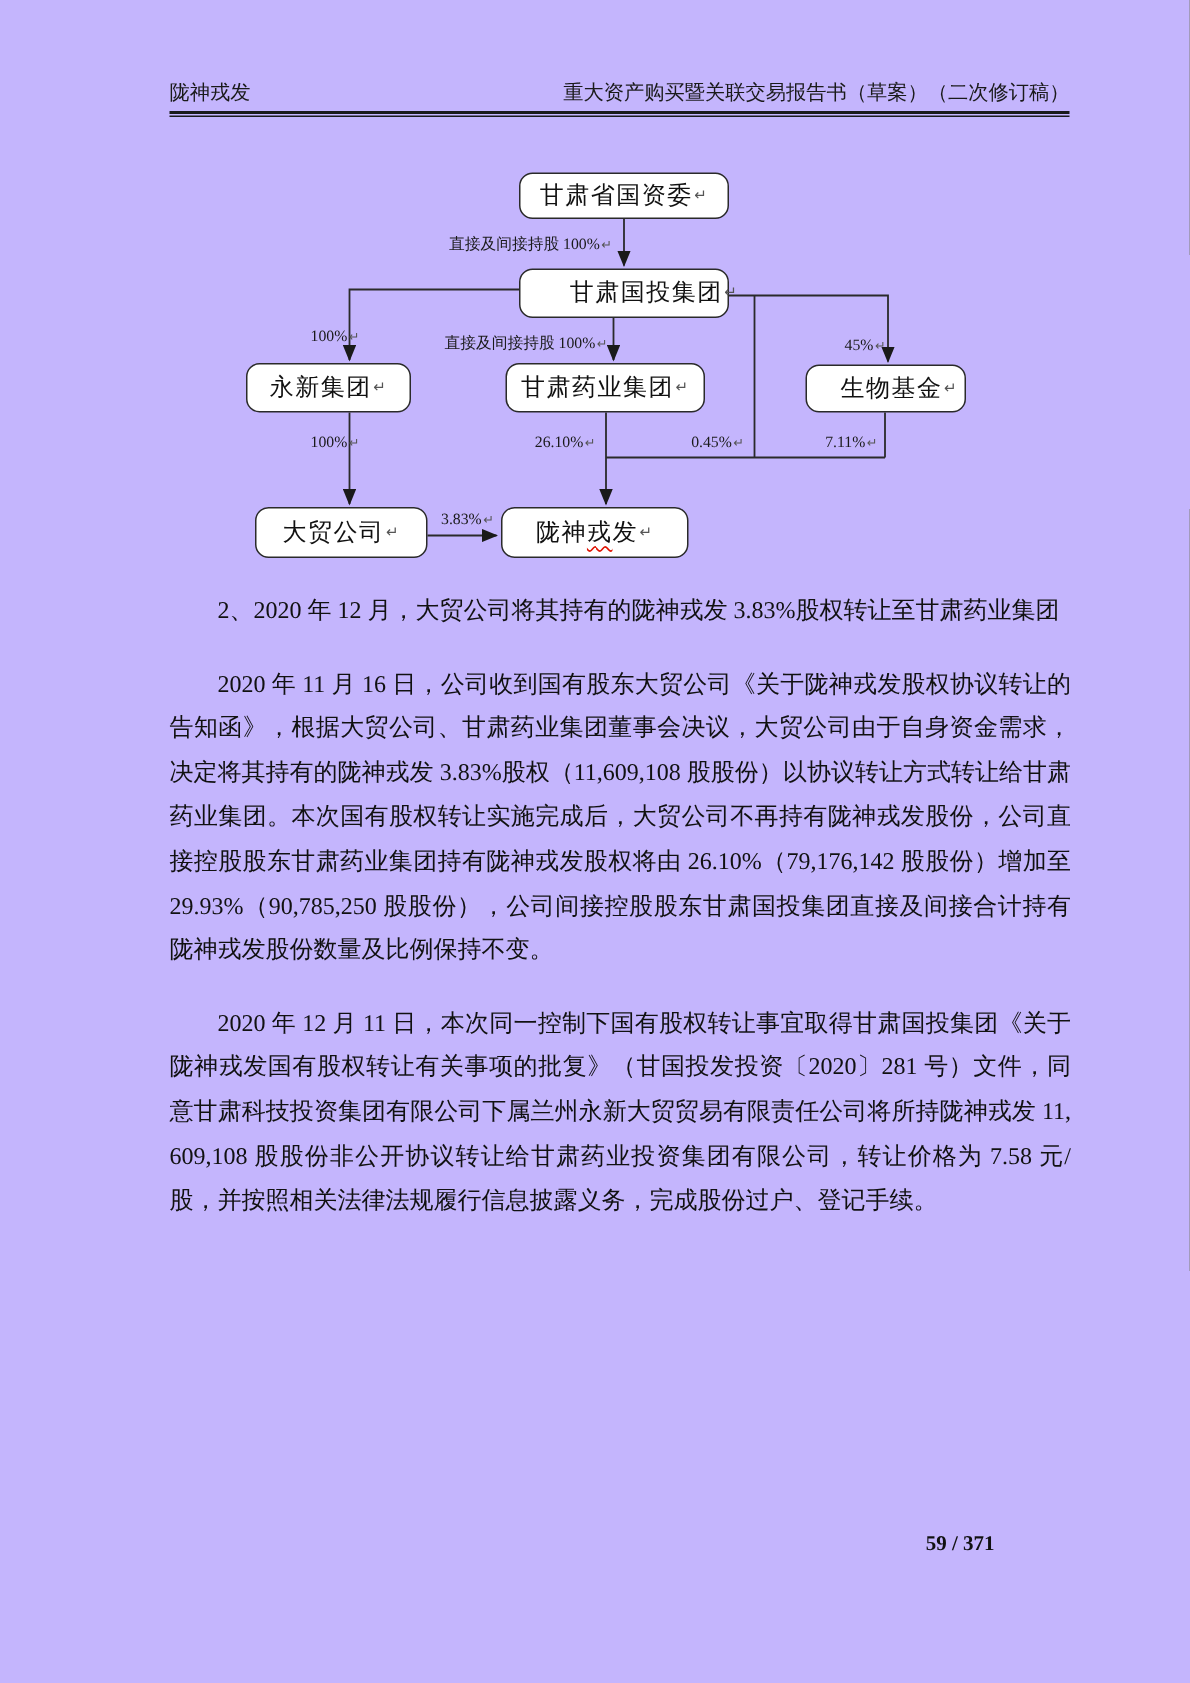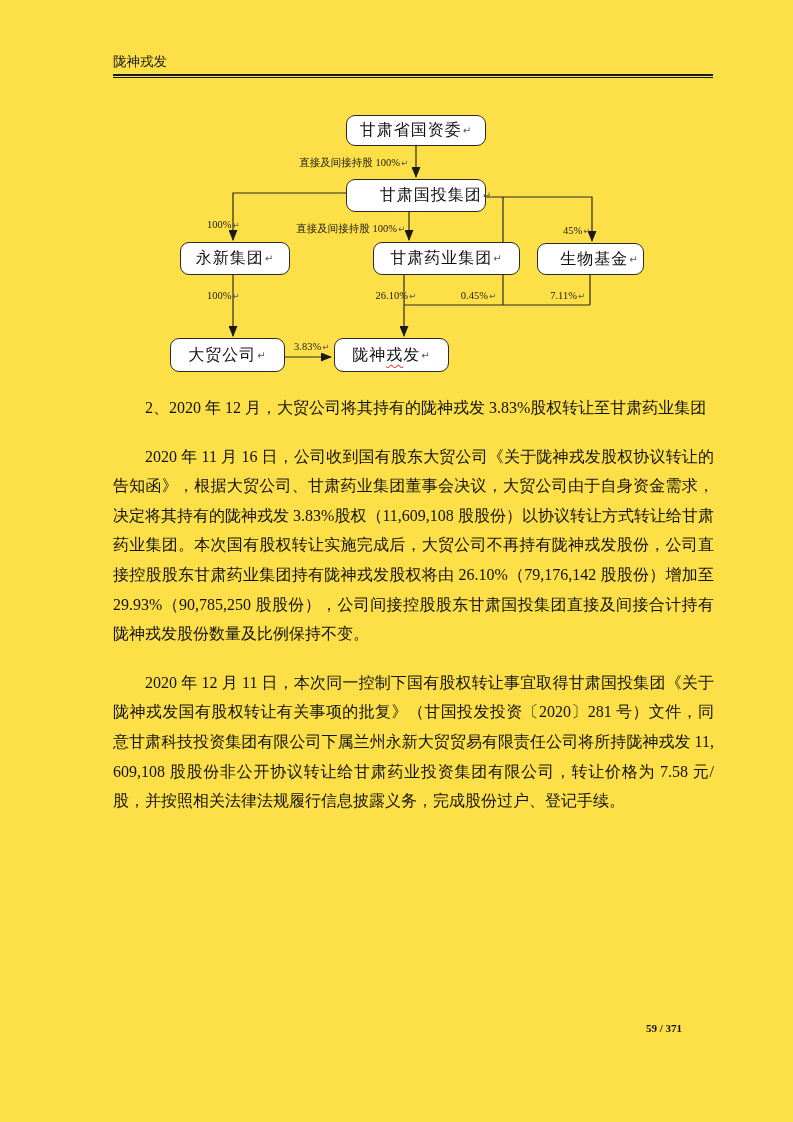--- a/index.html
+++ b/index.html
@@ -2,21 +2,21 @@
 <html><head>
 <meta charset="utf-8">
 <style>
   * { margin: 0; padding: 0; box-sizing: border-box; }
   html, body { background: #888; }
   .page {
     position: relative;
     width: 793px;
     height: 1122px;
     margin: 0 auto;
-    background: #fde047;
+    background: #c4b5fd;
     font-family: "Liberation Serif", serif;
     color: #1a1a1a;
     overflow: hidden;
   }
   
   .header {
     position: absolute;
     left: 113px;
     top: 52px;
     width: 600px;
@@ -46,25 +46,25 @@
     display: flex;
     align-items: center;
     justify-content: center;
     font-size: 16px;
     letter-spacing: 1px;
     color: #111;
     white-space: nowrap;
   }
   .node-sasac    { left: 346px; top: 115px; width: 140px; height: 31px; }
   .node-guotou   { left: 346px; top: 179px; width: 140px; height: 33px; padding-left: 40px; }
-  .node-yongxin  { left: 180px; top: 242px; width: 110px; height: 33px; }
-  .node-yaoye    { left: 337px; top: 242px; width: 147px; height: 33px; margin-left: 36px; }
+  .node-yongxin  { left: 164px; top: 242px; width: 110px; height: 33px; }
+  .node-yaoye    { left: 337px; top: 242px; width: 133px; height: 33px; }
   .node-shengwu  { left: 537px; top: 243px; width: 107px; height: 32px; padding-left: 18px; }
   .node-damao    { left: 170px; top: 338px; width: 115px; height: 34px; }
-  .node-longshen { left: 334px; top: 338px; width: 115px; height: 34px; }
+  .node-longshen { left: 334px; top: 338px; width: 125px; height: 34px; }
   .pmark {
     font-size: 10px;
     color: #555;
     margin-left: 1px;
     font-family: "DejaVu Sans", sans-serif;
   }
   .misspell {
     text-decoration: underline wavy #e01000;
     text-decoration-thickness: 1px;
     text-underline-offset: 4px;
@@ -74,21 +74,21 @@
     position: absolute;
     font-size: 10.5px;
     color: #1a1a1a;
     white-space: nowrap;
   }
   .elabel .pmark { font-size: 8.5px; }
   .el-sasac-guotou   { right: 385px; top: 156px; }
   .el-guotou-yongxin { left: 207px;  top: 219px; }
   .el-guotou-yaoye   { right: 388px; top: 222px; }
   .el-guotou-shengwu { left: 563px;  top: 225px; }
-  .el-yaoye-longshen { right: 377px; top: 290px; }
+  .el-yaoye-longshen { right: 396px; top: 290px; }
   .el-guotou-longshen{ right: 297px; top: 290px; }
   .el-shengwu-longshen{ right: 208px; top: 290px; }
   .el-yongxin-damao  { left: 207px;  top: 290px; }
   .el-damao-longshen { left: 294px;  top: 341px; }
   
   .body-text {
     position: absolute;
     left: 113px;
     top: 393px;
     width: 601px;
@@ -100,34 +100,35 @@
     text-justify: inter-ideograph;
     text-indent: 2em;
     color: #111;
     margin-bottom: 19px;
     word-break: break-all;
   }
   
   .footer {
     position: absolute;
     top: 1022px;
-    right: 111px;
-    font-size: 11px;
+    right: 130px;
+    font-size: 14px;
     font-weight: bold;
     color: #111;
     font-family: "Liberation Serif", serif;
   }
 </style>
 </head>
 <body>
 
 <div class="page">
 
   <div class="header">
     <span class="header-left">陇神戎发</span>
+    <span class="header-right">重大资产购买暨关联交易报告书（草案）（二次修订稿）</span>
   </div>
   <div class="header-rule"></div>
 
   <div class="diagram">
     <svg width="793" height="385" viewBox="0 0 793 385">
       <defs>
         <marker id="ah" markerWidth="11" markerHeight="9" refX="10" refY="4.5" orient="auto" markerUnits="userSpaceOnUse">
           <path d="M0,0 L11,4.5 L0,9 z" fill="#1a1a1a"></path>
         </marker>
       </defs>

